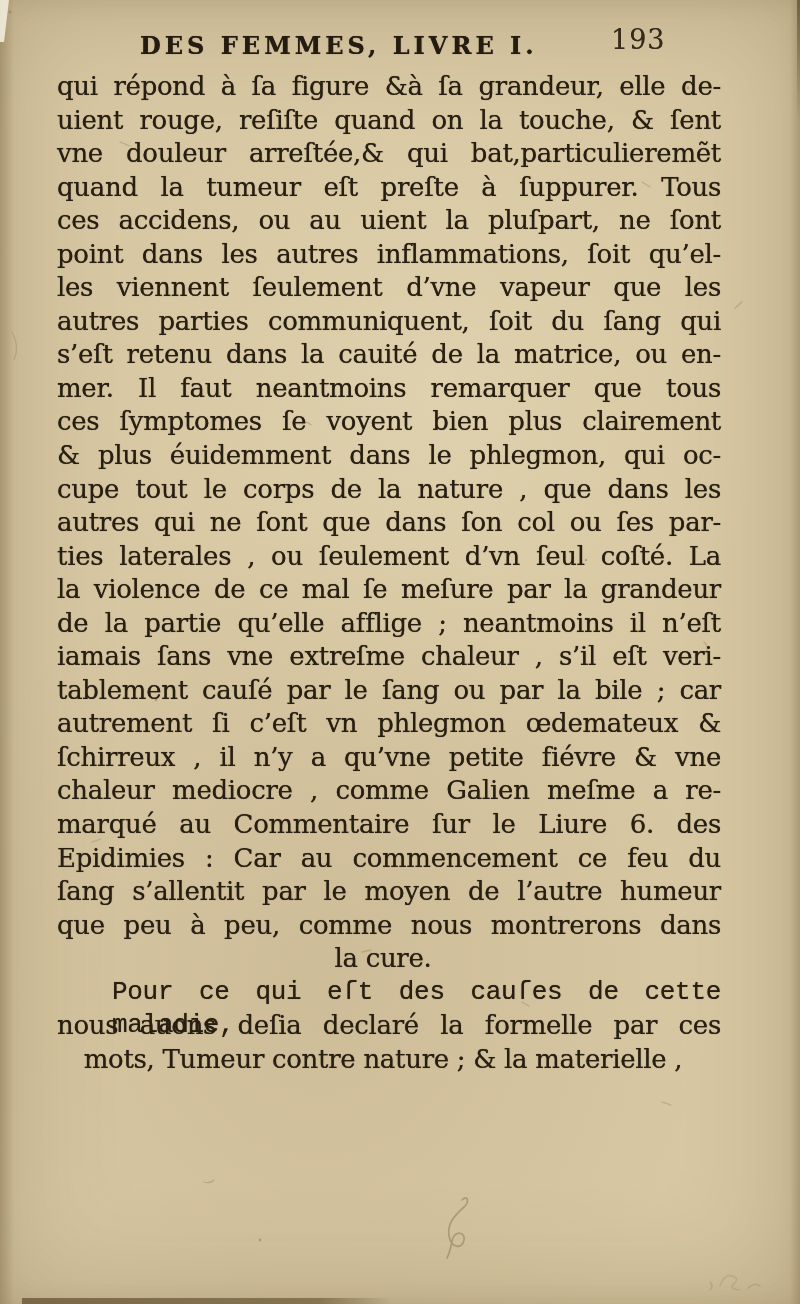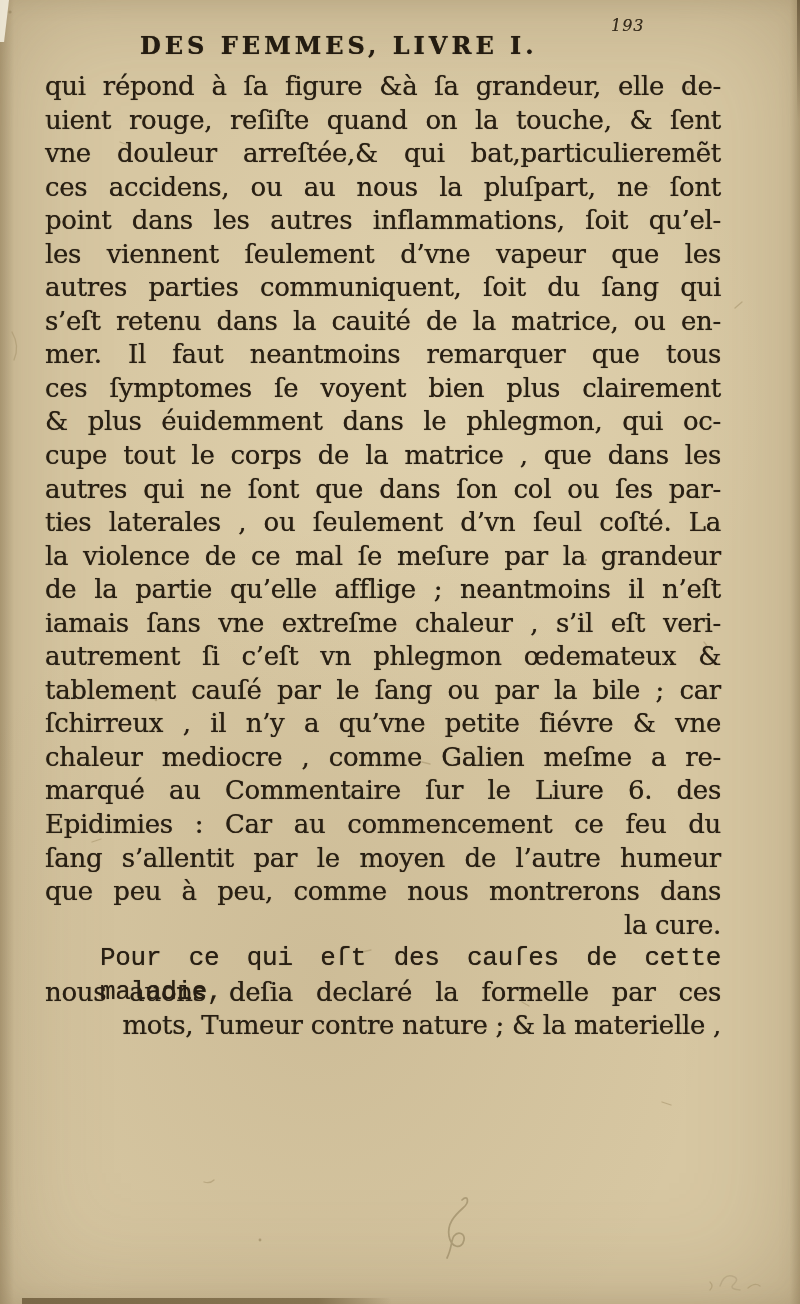--- a/index.html
+++ b/index.html
@@ -24,33 +24,32 @@
   .notch{position:absolute;left:0;top:0;width:9px;height:42px;background:#f2ecdb;
     clip-path:polygon(0 0,100% 0,45% 100%,0 100%);opacity:.9;}
   .texture{position:absolute;left:0;top:0;pointer-events:none;}
   .header{position:absolute;left:0;top:0;width:800px;height:70px;}
   .title{
     position:absolute;left:140px;top:31px;
     font-size:24px;letter-spacing:4px;white-space:nowrap;
     color:#241c11;text-shadow:0 0 .7px rgba(35,26,14,.85);font-weight:bold;
   }
   .pagenum{
-    position:absolute;left:611px;top:16px;
-    font-size:16px;letter-spacing:1px;color:#352b1b;
+    position:absolute;left:611px;top:24px;
+    font-size:27px;letter-spacing:1px;color:#352b1b;
     text-shadow:0 0 .6px rgba(45,35,18,.6);
-    font-style:italic;
   }
   .bodytext{position:absolute;left:45px;top:70px;width:676px;}
   .line{
     font-size:26px;line-height:33.55px;height:33.55px;
     letter-spacing:-0.3px;white-space:normal;
     color:#281f13;text-shadow:0 0 .7px rgba(38,28,14,.8);
-    text-align:right;
+    text-align:center;
   }
-  .line.just{text-align:justify;text-align-last:justify;}
+  .line.just{text-align:justify;text-align-last:justify;margin-left:12px;}
   .line.indent{padding-left:55px;font-family:Liberation Mono, monospace;}
   .penmark{position:absolute;pointer-events:none;}
   .bottom-strip{
     position:absolute;left:22px;bottom:0;width:370px;height:6px;
     background:linear-gradient(90deg,#6e5c3c,#7c6a47 80%,rgba(124,106,71,0));
     border-radius:0 3px 3px 0;opacity:.85;
   }
 </style>
 </head>
 <body>
@@ -91,36 +90,37 @@
 
   <div class="header">
     <div class="title">DES FEMMES, LIVRE I.</div>
     <div class="pagenum">193</div>
   </div>
 
   <div class="bodytext">
       <div class="line just">qui répond à ſa figure &amp;à ſa grandeur, elle de-</div>
       <div class="line just">uient rouge, reſiſte quand on la touche, &amp; ſent</div>
       <div class="line just">vne douleur arreſtée,&amp; qui bat,particulieremẽt</div>
-      <div class="line just">ces accidens, ou au nous la pluſpart, ne ſont</div>
+      <div class="line just">quand la tumeur eſt preſte à ſuppurer. Tous</div>
+      <div class="line just">ces accidens, ou au uient la pluſpart, ne ſont</div>
       <div class="line just">point dans les autres inflammations, ſoit qu’el-</div>
       <div class="line just">les viennent ſeulement d’vne vapeur que les</div>
       <div class="line just">autres parties communiquent, ſoit du ſang qui</div>
       <div class="line just">s’eſt retenu dans la cauité de la matrice, ou en-</div>
       <div class="line just">mer. Il faut neantmoins remarquer que tous</div>
       <div class="line just">ces ſymptomes ſe voyent bien plus clairement</div>
       <div class="line just">&amp; plus éuidemment dans le phlegmon, qui oc-</div>
-      <div class="line just">cupe tout le corps de la matrice , que dans les</div>
+      <div class="line just">cupe tout le corps de la nature , que dans les</div>
       <div class="line just">autres qui ne ſont que dans ſon col ou ſes par-</div>
       <div class="line just">ties laterales , ou ſeulement d’vn ſeul coſté. La</div>
       <div class="line just">la violence de ce mal ſe meſure par la grandeur</div>
       <div class="line just">de la partie qu’elle afflige ; neantmoins il n’eſt</div>
       <div class="line just">iamais ſans vne extreſme chaleur , s’il eſt veri-</div>
+      <div class="line just">tablement cauſé par le ſang ou par la bile ; car</div>
       <div class="line just">autrement ſi c’eſt vn phlegmon œdemateux &amp;</div>
-      <div class="line just">tablement cauſé par le ſang ou par la bile ; car</div>
       <div class="line just">ſchirreux , il n’y a qu’vne petite fiévre &amp; vne</div>
       <div class="line just">chaleur mediocre , comme Galien meſme a re-</div>
       <div class="line just">marqué au Commentaire ſur le Liure 6. des</div>
       <div class="line just">Epidimies : Car au commencement ce feu du</div>
       <div class="line just">ſang s’allentit par le moyen de l’autre humeur</div>
       <div class="line just">que peu à peu, comme nous montrerons dans</div>
       <div class="line">la cure.</div>
       <div class="line just indent">Pour ce qui eſt des cauſes de cette maladie,</div>
       <div class="line just">nous auons deſia declaré la formelle par ces</div>
       <div class="line">mots, Tumeur contre nature ; &amp; la materielle ,</div>

